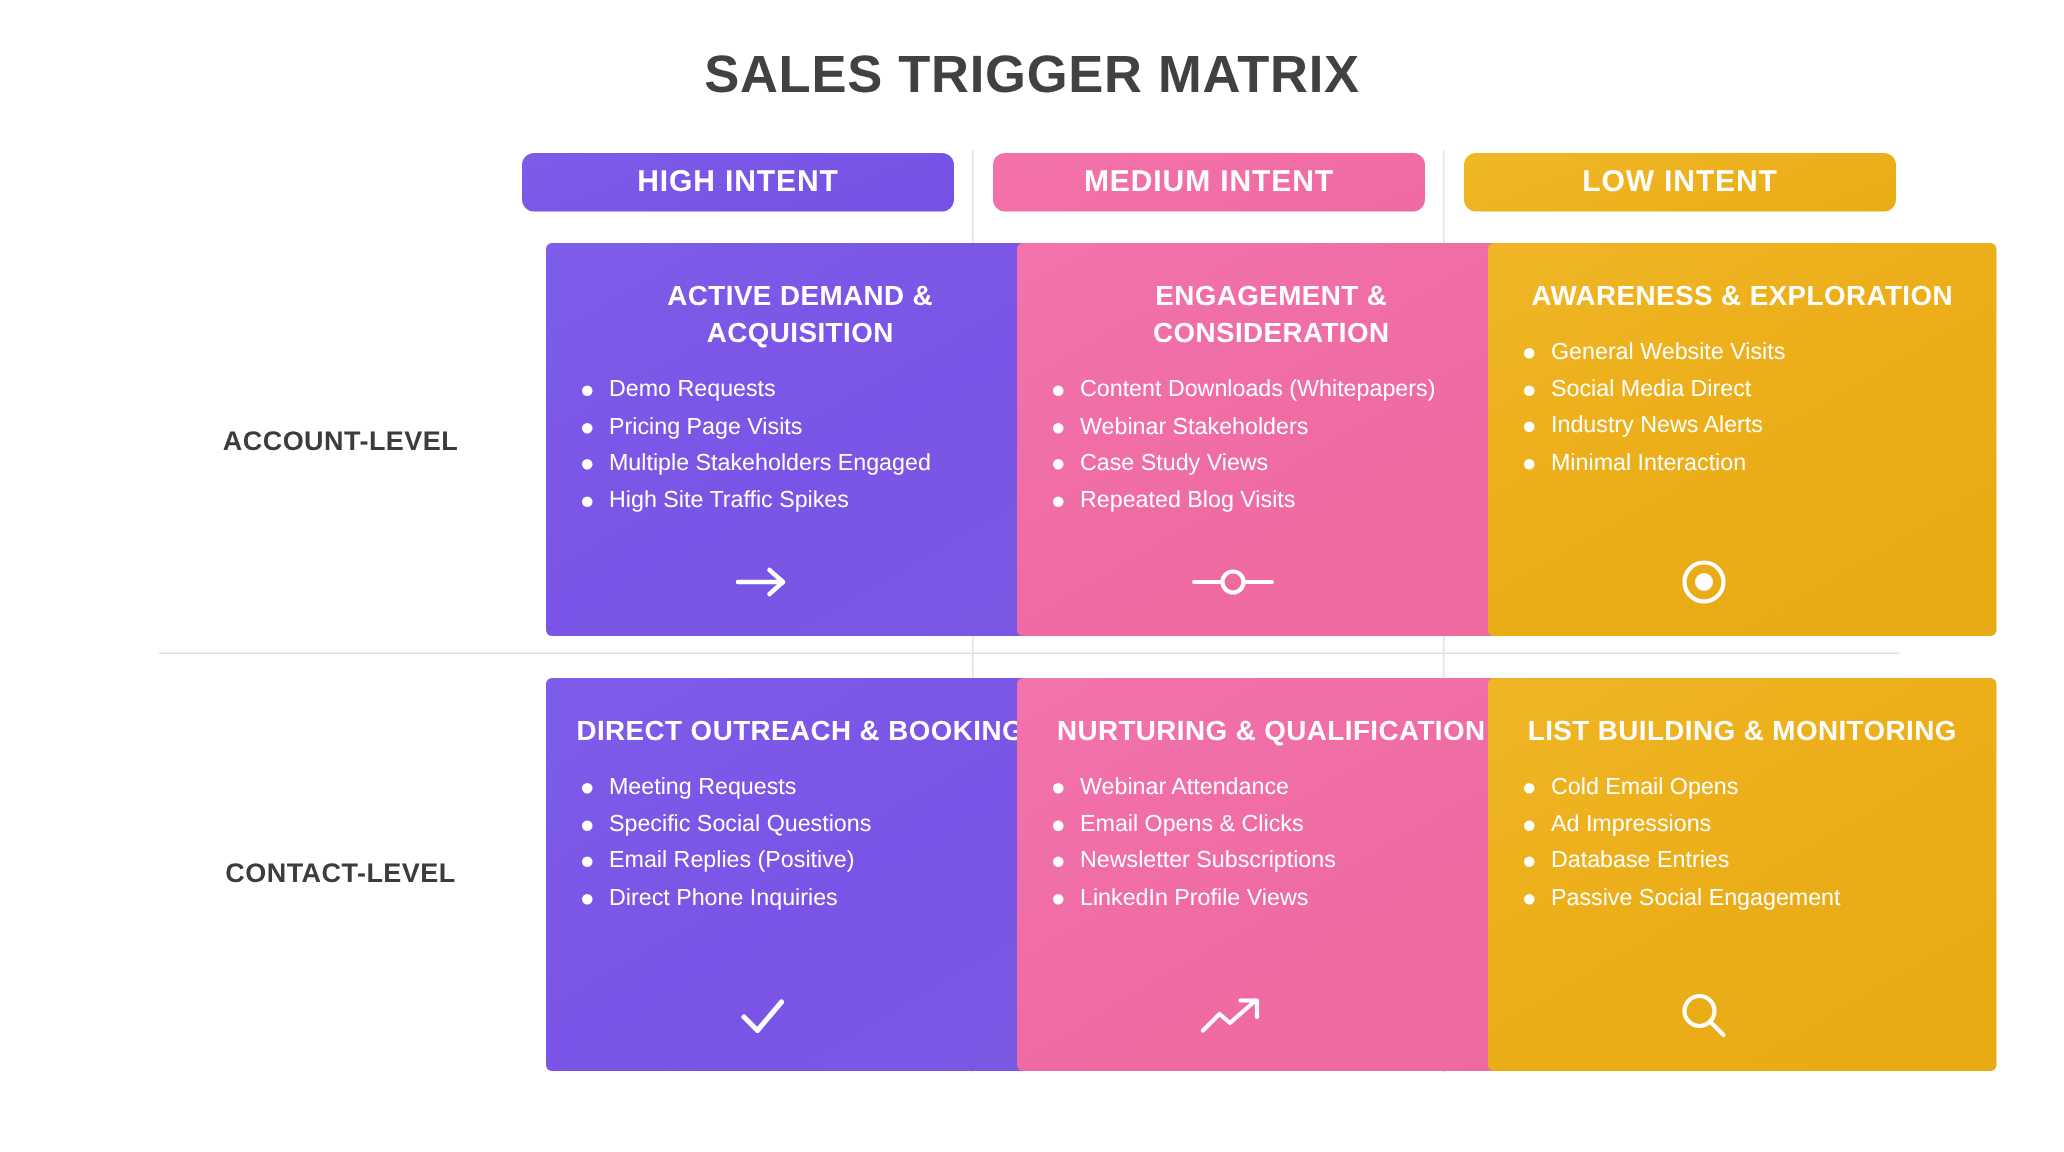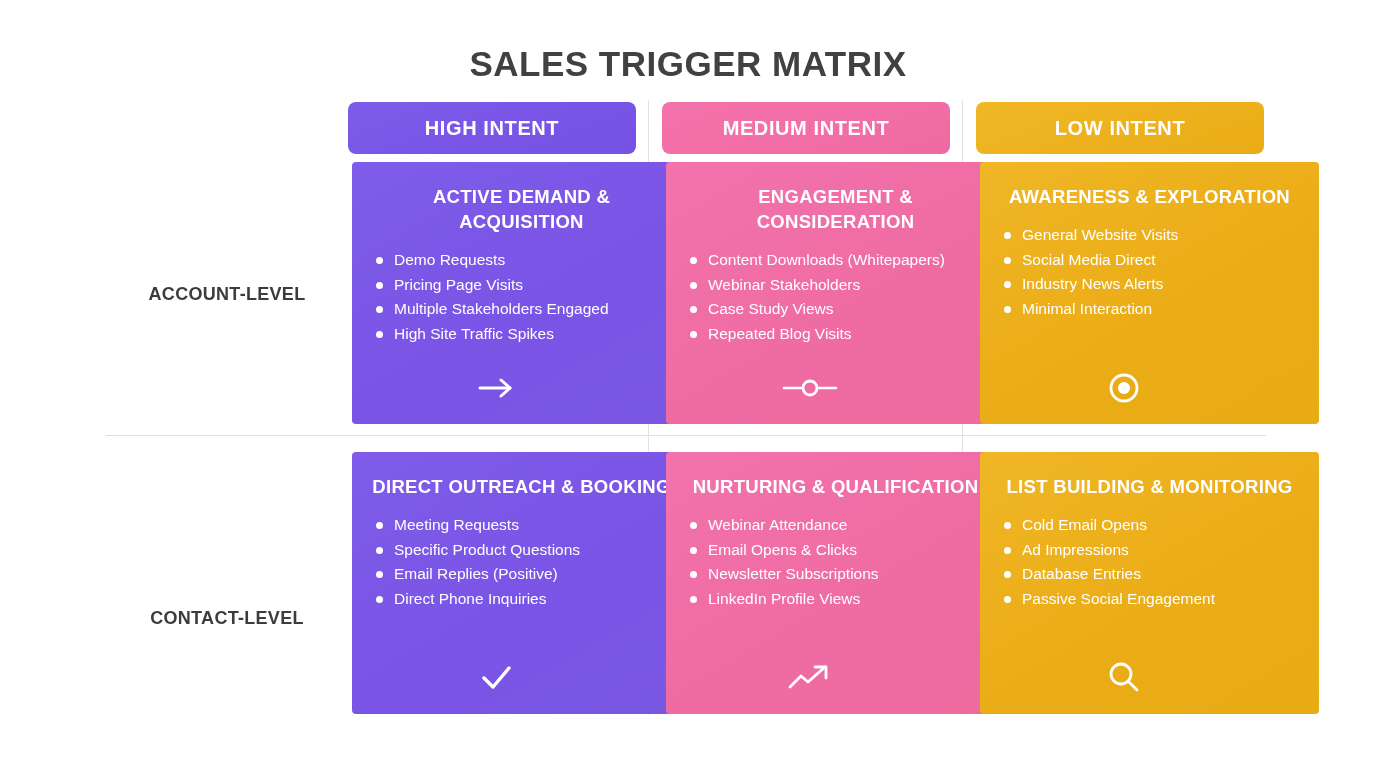--- a/index.html
+++ b/index.html
@@ -24,21 +24,20 @@
     position: absolute;
     top: 30px;
     left: 0;
     width: 1376px;
     text-align: center;
     font-size: 35px;
     font-weight: bold;
     letter-spacing: 0.5px;
     color: #414141;
     white-space: nowrap;
-    margin-top: 14px;
   }
 
   
   .matrix {
     position: absolute;
     top: 100px;
     left: 106px;
     width: 1160px;
     height: 615px;
   }
@@ -50,21 +49,21 @@
     left: 0;
     width: 242px;
     text-align: center;
     font-size: 18px;
     font-weight: bold;
     letter-spacing: 0.3px;
     color: #3c3c3c;
     white-space: nowrap;
   }
   .rowlabel.r0 { top: 184px; }
-  .rowlabel.r1 { top: 472px; margin-top: 36px; }
+  .rowlabel.r1 { top: 472px; }
 
   
   .hdivider {
     position: absolute;
     left: 0;
     top: 335px;
     width: 1160px;
     height: 1px;
     background: #dedede;
   }
@@ -86,39 +85,39 @@
   }
   .col.c0 { left: 242px; }
   .col.c1 { left: 556px; }
   .col.c2 { left: 870px; }
 
   .col-header {
     position: absolute;
     top: 2px;
     left: 0;
     width: 288px;
-    height: 52px;
+    height: 39px;
     border-radius: 8px;
     display: flex;
     align-items: center;
     justify-content: center;
     color: #ffffff;
     font-size: 20px;
     font-weight: bold;
     letter-spacing: 0.6px;
     white-space: nowrap;
   }
   .col-header.purple { background: linear-gradient(160deg,#7f5be9 0%,#7551e4 100%); }
   .col-header.pink   { background: linear-gradient(160deg,#f472ab 0%,#ef6aa2 100%); }
   .col-header.yellow { background: linear-gradient(160deg,#f0b726 0%,#eaac16 100%); }
 
   
   .card {
     position: absolute;
-    left: 4px;
+    left: 16px;
     width: 339px;
     height: 262px;
     border-radius: 4px;
     padding: 22px 18px 16px 18px;
     color: #ffffff;
     overflow: hidden;
   }
   .card.top    { top: 62px; }
   .card.bottom { top: 352px; }
 
@@ -202,21 +201,21 @@
             <path d="M6 15 H36" stroke="#ffffff" stroke-width="3" stroke-linecap="round" fill="none"></path>
             <path d="M27 7 L36 15 L27 23" stroke="#ffffff" stroke-width="3" stroke-linecap="round" stroke-linejoin="round" fill="none"></path>
           </svg>
         </div>
       </div>
 
       <div class="card bottom purple">
         <div class="card-title">DIRECT OUTREACH &amp; BOOKING</div>
         <ul class="card-list">
           <li>Meeting Requests</li>
-          <li>Specific Product Questions</li>
+          <li>Specific Social Questions</li>
           <li>Email Replies (Positive)</li>
           <li>Direct Phone Inquiries</li>
         </ul>
         <div class="card-icon">
           <svg width="44" height="34" viewBox="0 0 44 34">
             <path d="M10 17 L19 26 L35 7" stroke="#ffffff" stroke-width="3.4" stroke-linecap="round" stroke-linejoin="round" fill="none"></path>
           </svg>
         </div>
       </div>
     </div>

